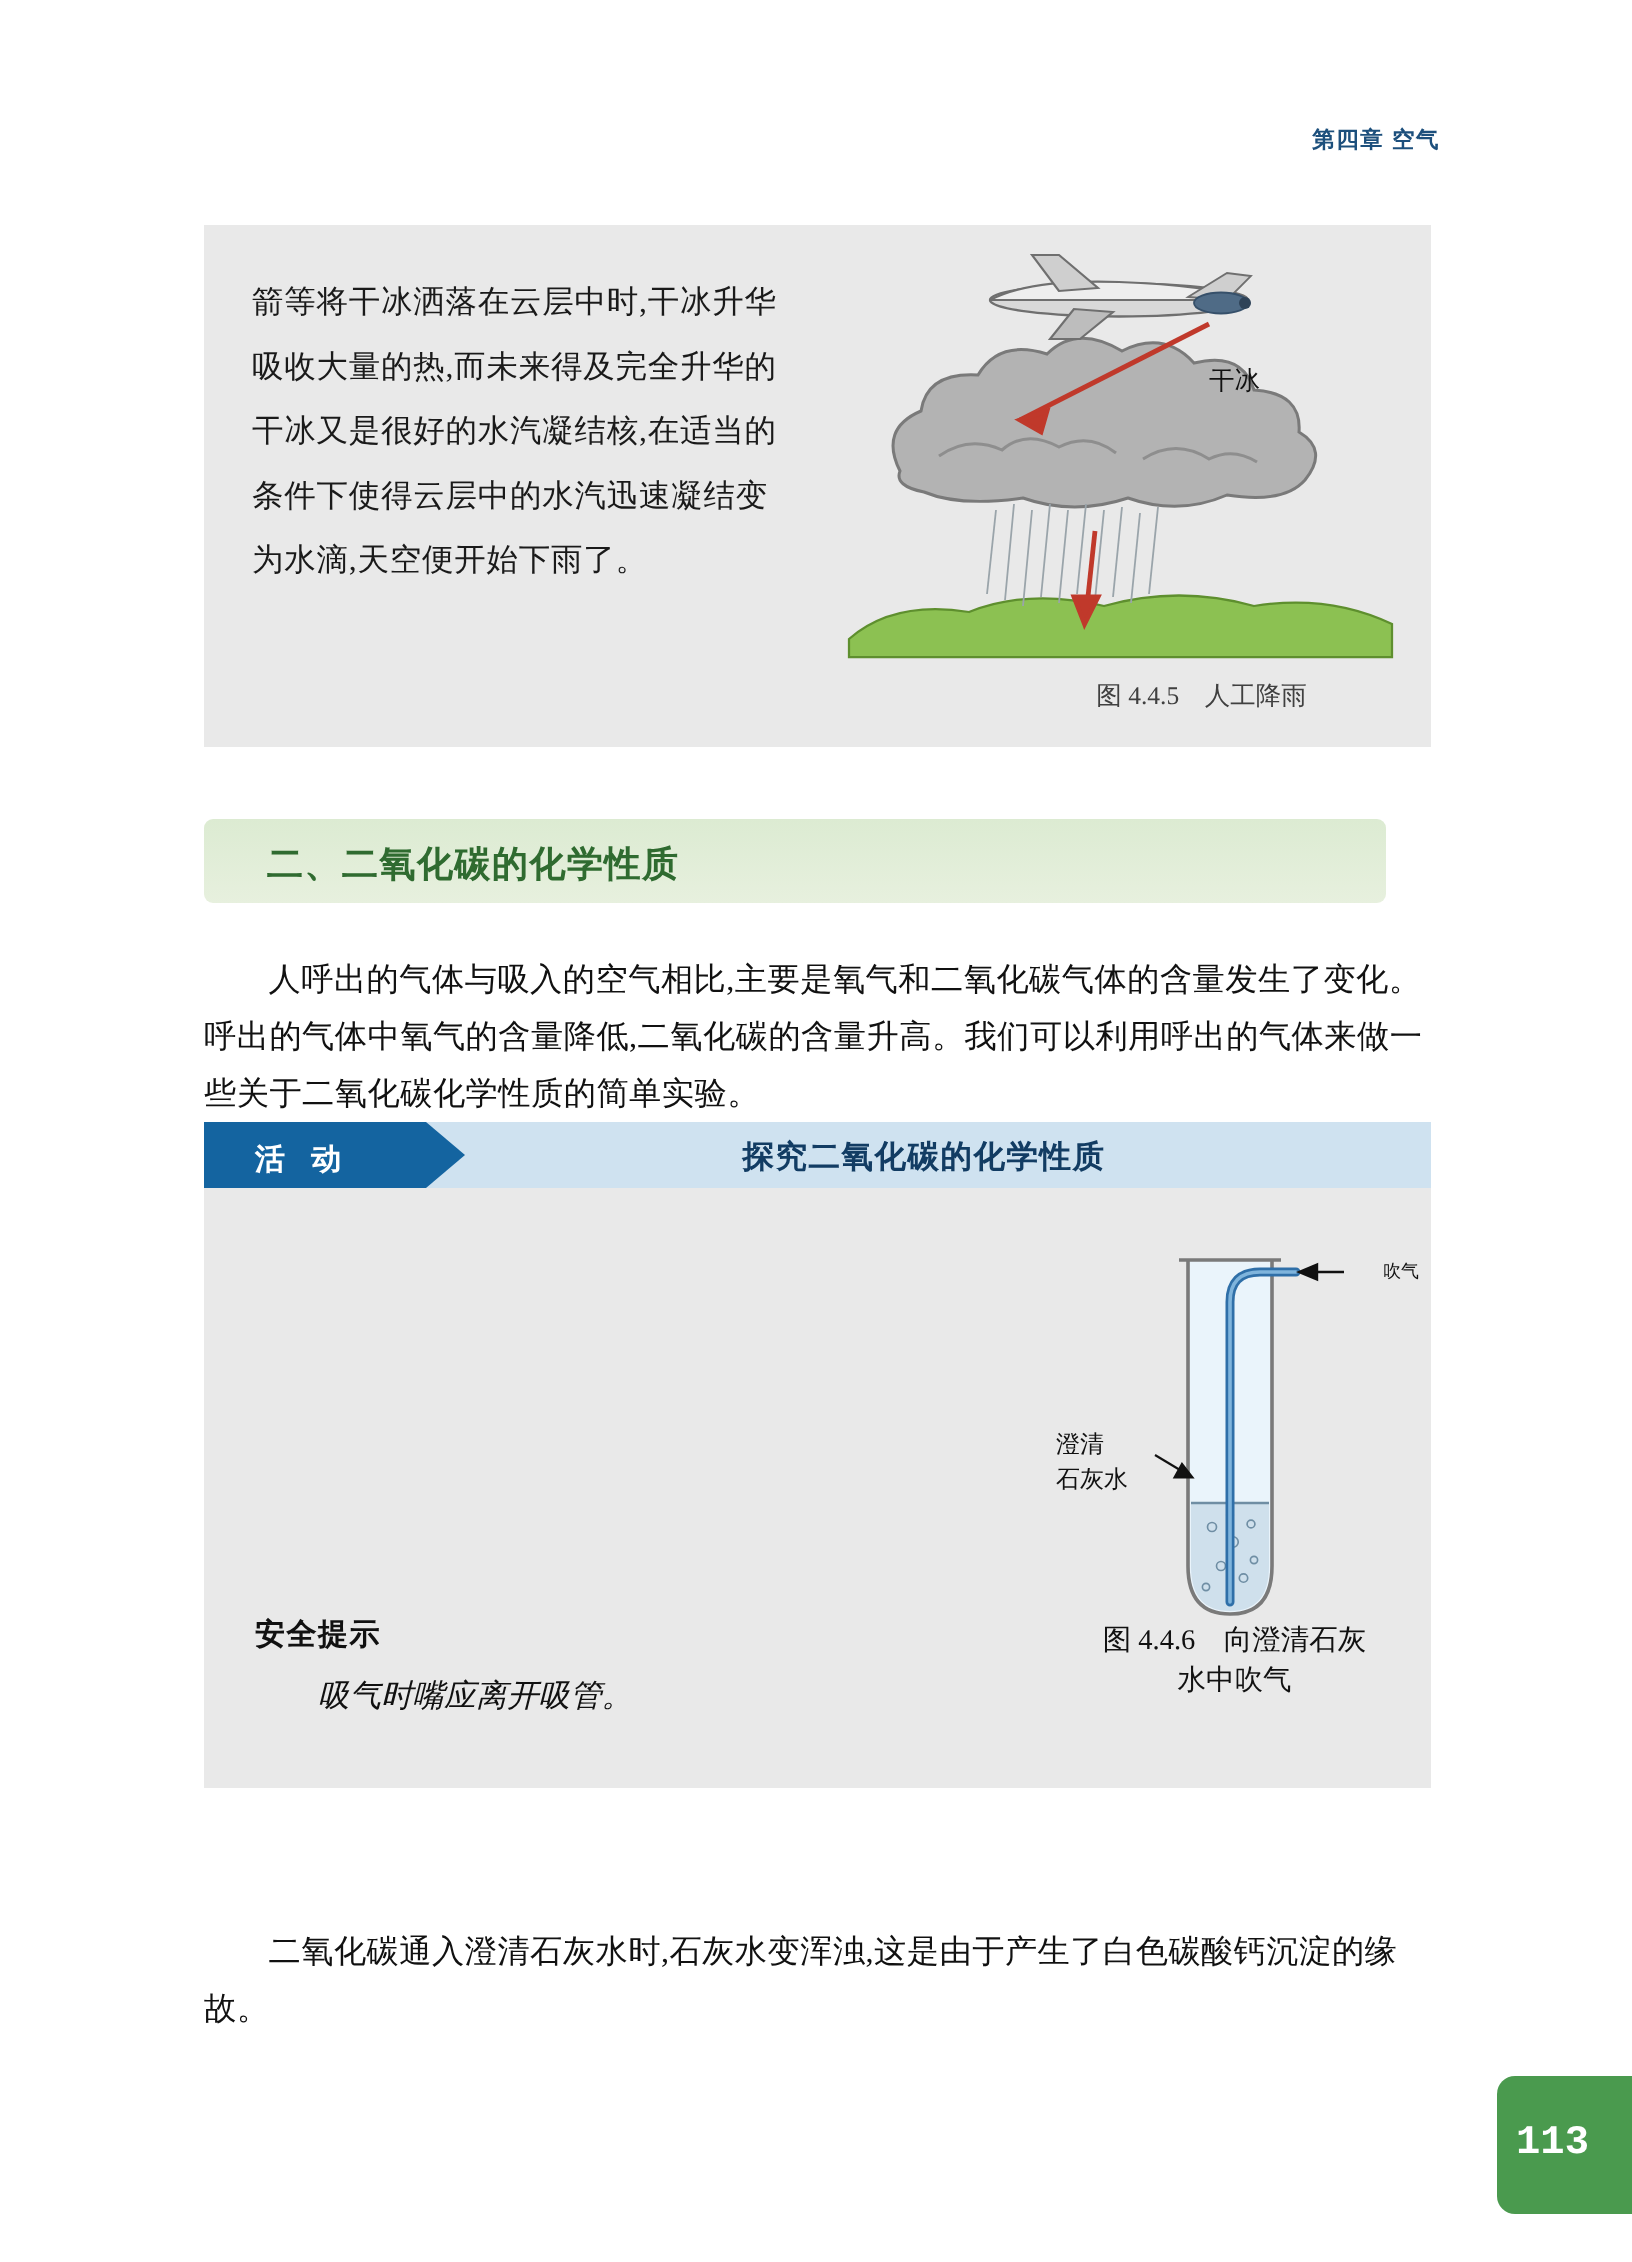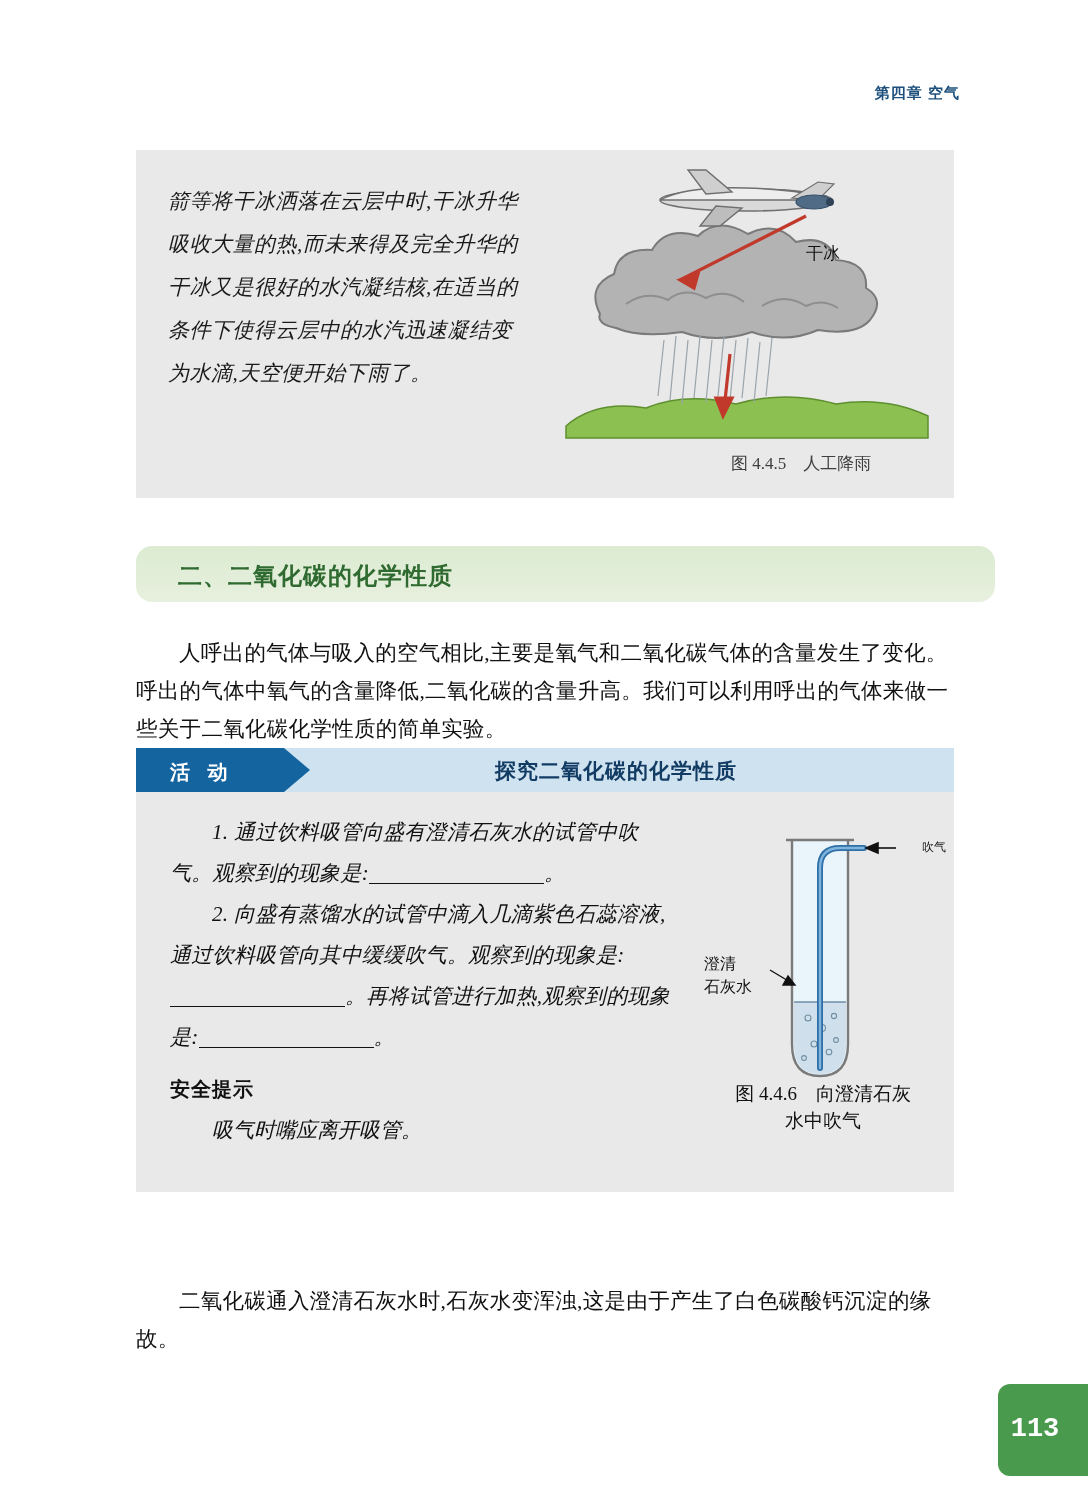--- a/index.html
+++ b/index.html
@@ -42,21 +42,20 @@
   }
   .panel-text {
     position: absolute;
     left: 32px;
     top: 30px;
     width: 360px;
     font-family: "Liberation Serif", serif;
     font-size: 21px;
     line-height: 43px;
     color: #1a1a1a;
-    font-style: italic;
     letter-spacing: 0.5px;
   }
   .fig-caption {
     position: absolute;
     font-family: "Liberation Serif", serif;
     font-size: 17px;
     color: #404040;
   }
   .cap-445 {
     left: 530px;
@@ -79,24 +78,24 @@
     top: 78px;
     font-size: 17px;
     color: #111;
   }
 
   
   .section-bar {
     position: absolute;
     left: 136px;
     top: 546px;
-    width: 859px;
+    width: 788px;
     height: 56px;
     background: linear-gradient(to bottom, #dcebd2, #e7f0de);
-    border-radius: 16px;
+    border-radius: 6px;
   }
   .section-bar .title {
     position: absolute;
     left: 42px;
     top: 14px;
     font-family: "Liberation Sans", sans-serif;
     font-weight: bold;
     font-size: 24px;
     color: #2f6b30;
     letter-spacing: 1px;
@@ -350,24 +349,20 @@
   <div class="body-para para1">人呼出的气体与吸入的空气相比,主要是氧气和二氧化碳气体的含量发生了变化。呼出的气体中氧气的含量降低,二氧化碳的含量升高。我们可以利用呼出的气体来做一些关于二氧化碳化学性质的简单实验。</div>
 
   <div class="activity">
     <div class="activity-header">
       <div class="activity-tab"></div>
       <div class="activity-tab-arrow"></div>
       <div class="activity-tab-label">活 动</div>
       <div class="activity-title">探究二氧化碳的化学性质</div>
     </div>
 
-    <div class="activity-body">
-      <p><span>1. 通过饮料吸管向盛有澄清石灰水的试管中吹气。观察到的现象是:</span><span class="blank b-long"></span><span>。</span></p>
-      <p><span>2. 向盛有蒸馏水的试管中滴入几滴紫色石蕊溶液,通过饮料吸管向其中缓缓吹气。观察到的现象是:</span><span class="blank b-long"></span><span>。再将试管进行加热,观察到的现象是:</span><span class="blank b-long"></span><span>。</span></p>
-    </div>
 
     <div class="safety-title">安全提示</div>
     <div class="safety-text">吸气时嘴应离开吸管。</div>
 
     <div class="exp-diagram">
       <svg width="250" height="300" viewBox="0 0 250 300">
 
         <path d="M96 34 L96 238 Q96 270 124 270 Q152 270 152 238 L152 34" fill="#eaf4fb" stroke="#7a7a7a" stroke-width="2.4"></path>
         <path d="M90 34 L158 34" stroke="#7a7a7a" stroke-width="2.4" fill="none"></path>
 

